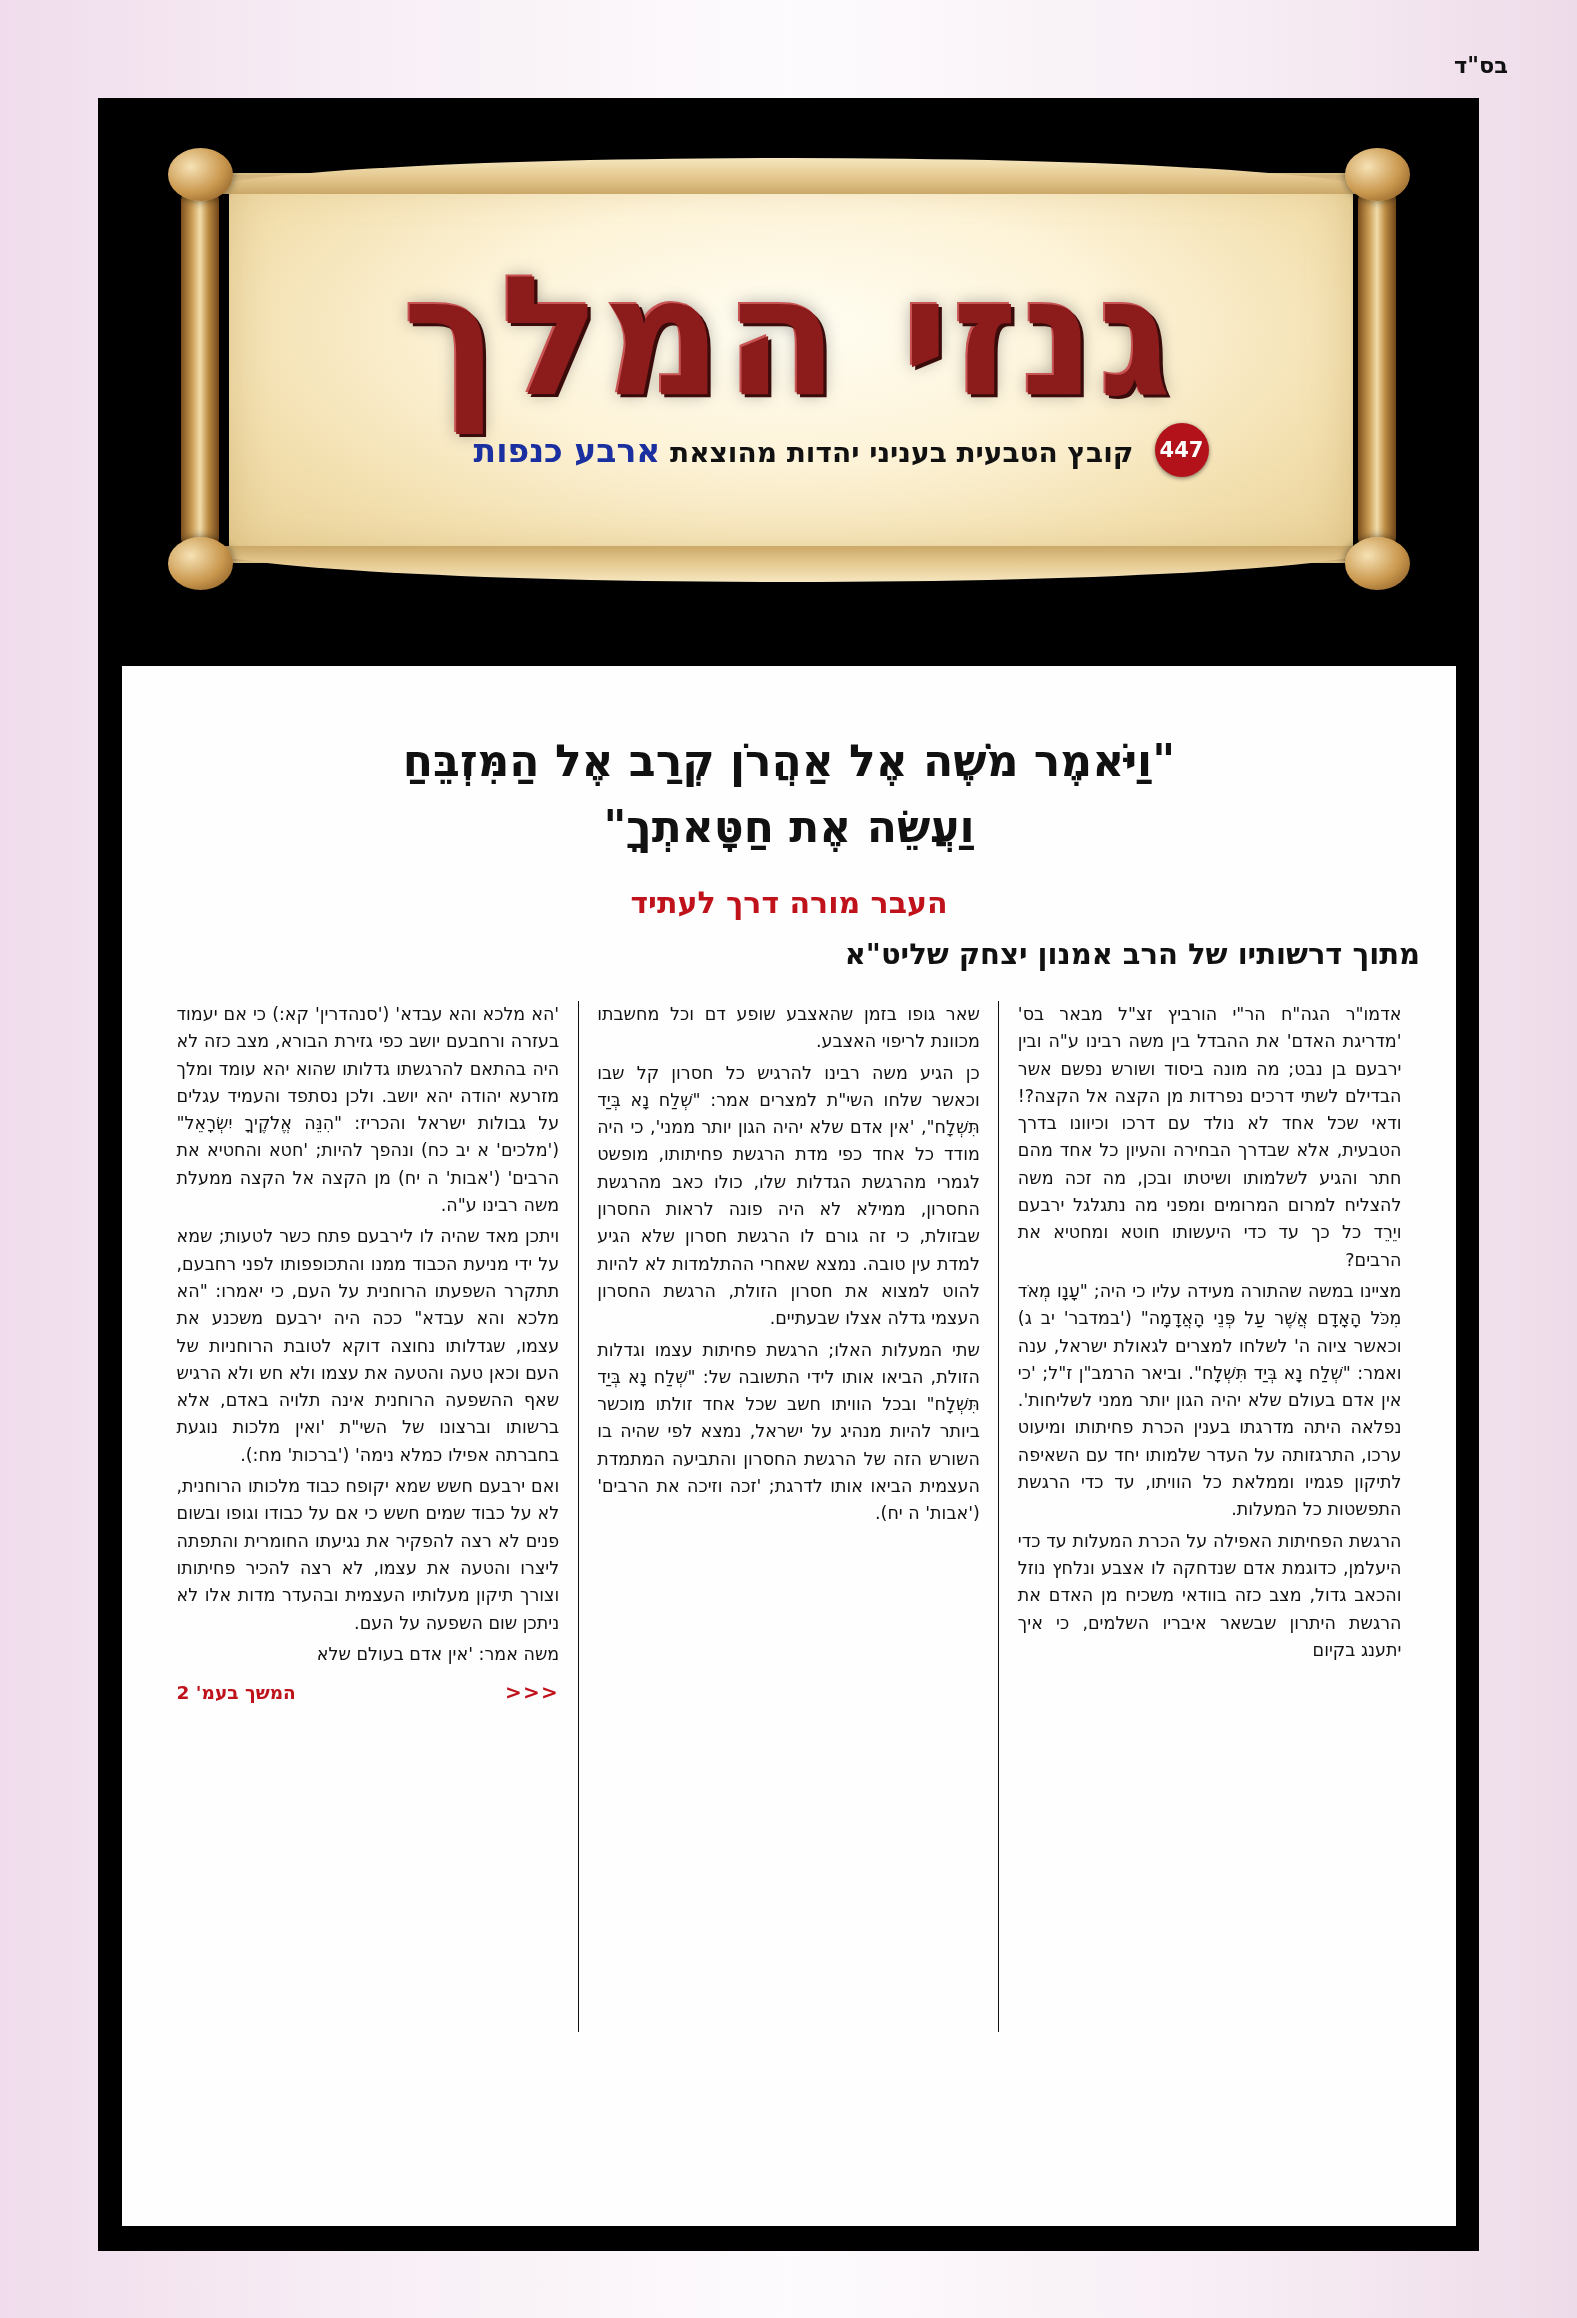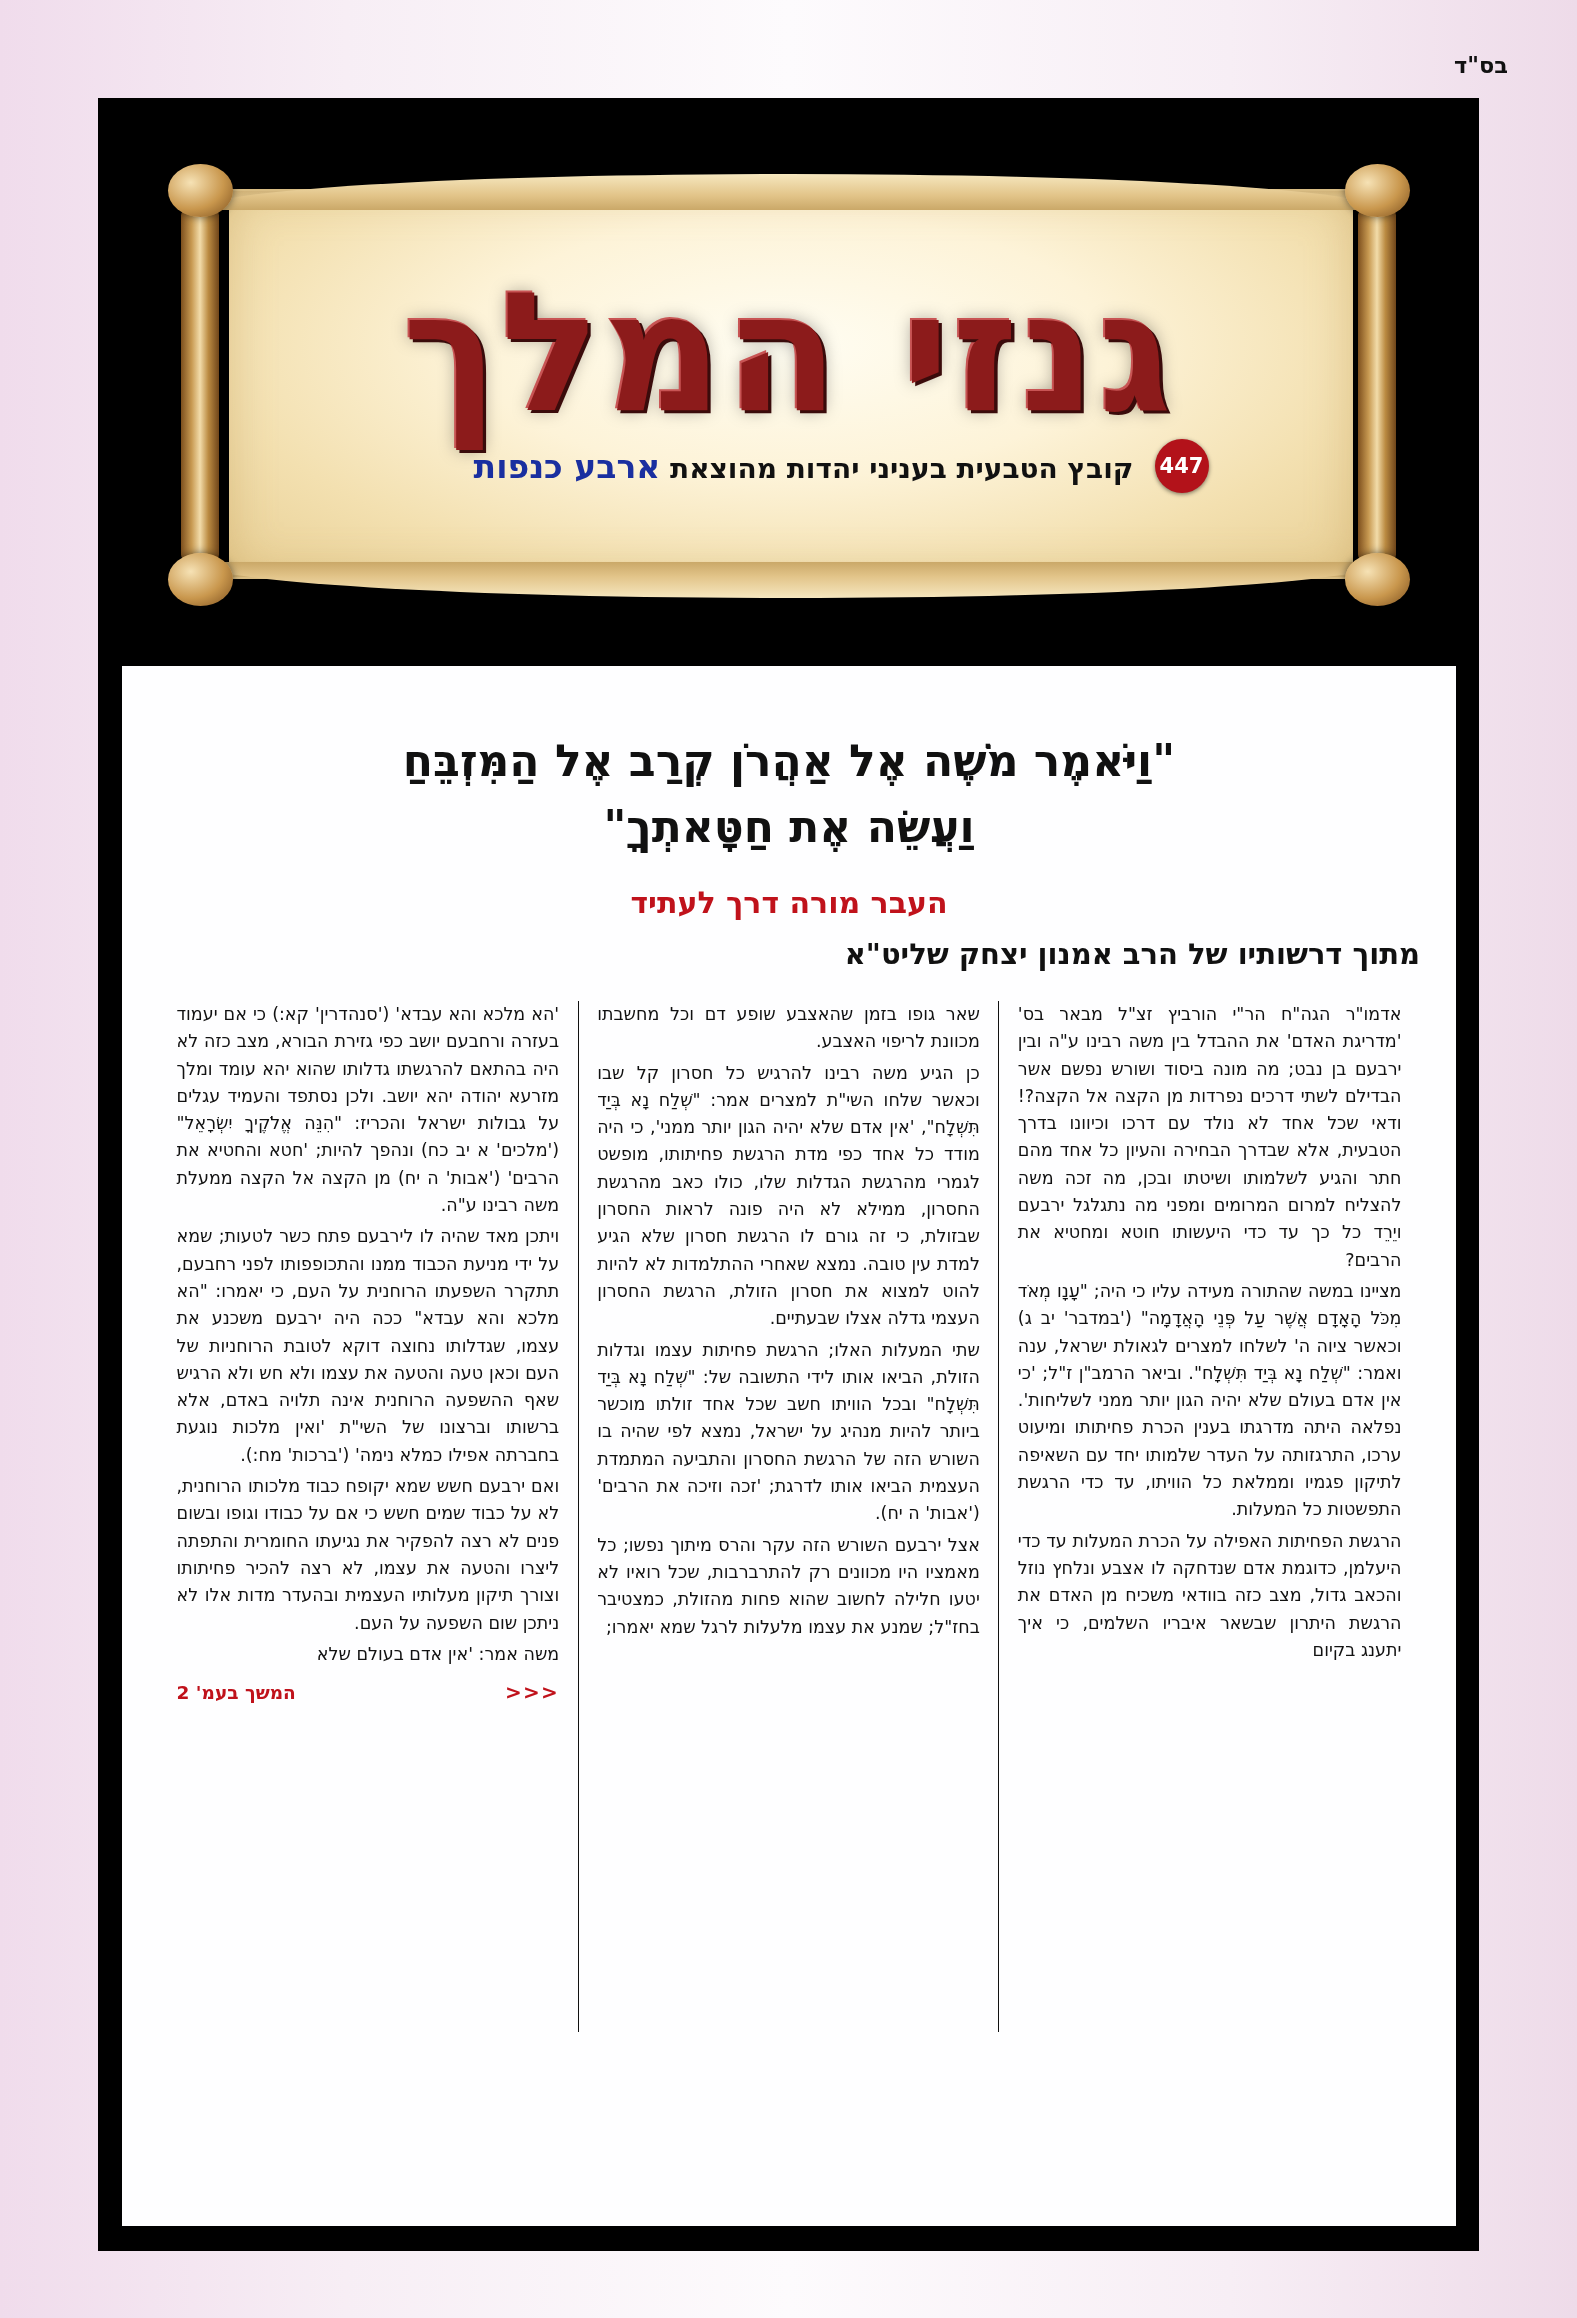--- a/index.html
+++ b/index.html
@@ -24,21 +24,21 @@
     color: #111;
     font-family: "DejaVu Sans", sans-serif;
   }
 
   
   .page-frame {
     position: absolute;
     top: 98px; left: 98px;
     width: 1381px; height: 2153px;
     background: #000;
-    padding: 16px;
+    padding: 0;
   }
 
   
   .masthead {
     position: relative;
     width: 100%;
     height: 549px;
     background: #000;
     overflow: hidden;
   }
@@ -271,21 +271,20 @@
       <div class="col">
         <p>אדמו"ר הגה"ח הר"י הורביץ זצ"ל מבאר בס' 'מדריגת האדם' את ההבדל בין משה רבינו ע"ה ובין ירבעם בן נבט; מה מונה ביסוד ושורש נפשם אשר הבדילם לשתי דרכים נפרדות מן הקצה אל הקצה?! ודאי שכל אחד לא נולד עם דרכו וכיוונו בדרך הטבעית, אלא שבדרך הבחירה והעיון כל אחד מהם חתר והגיע לשלמותו ושיטתו ובכן, מה זכה משה להצליח למרום המרומים ומפני מה נתגלגל ירבעם ויֵרֵד כל כך עד כדי היעשותו חוטא ומחטיא את הרבים?</p>
         <p>מציינו במשה שהתורה מעידה עליו כי היה; "עָנָו מְאֹד מִכֹּל הָאָדָם אֲשֶׁר עַל פְּנֵי הָאֲדָמָה" ('במדבר' יב ג) וכאשר ציוה ה' לשלחו למצרים לגאולת ישראל, ענה ואמר: "שְׁלַח נָא בְּיַד תִּשְׁלָח". וביאר הרמב"ן ז"ל; 'כי אין אדם בעולם שלא יהיה הגון יותר ממני לשליחות'. נפלאה היתה מדרגתו בענין הכרת פחיתותו ומיעוט ערכו, התרגזותה על העדר שלמותו יחד עם השאיפה לתיקון פגמיו וממלאת כל הוויתו, עד כדי הרגשת התפשטות כל המעלות.</p>
         <p>הרגשת הפחיתות האפילה על הכרת המעלות עד כדי היעלמן, כדוגמת אדם שנדחקה לו אצבע ונלחץ נוזל והכאב גדול, מצב כזה בוודאי משכיח מן האדם את הרגשת היתרון שבשאר איבריו השלמים, כי איך יתענג בקיום</p>
       </div>
 
       <div class="col">
         <p>שאר גופו בזמן שהאצבע שופע דם וכל מחשבתו מכוונת לריפוי האצבע.</p>
         <p>כן הגיע משה רבינו להרגיש כל חסרון קל שבו וכאשר שלחו השי"ת למצרים אמר: "שְׁלַח נָא בְּיַד תִּשְׁלָח", 'אין אדם שלא יהיה הגון יותר ממני', כי היה מודד כל אחד כפי מדת הרגשת פחיתותו, מופשט לגמרי מהרגשת הגדלות שלו, כולו כאב מהרגשת החסרון, ממילא לא היה פונה לראות החסרון שבזולת, כי זה גורם לו הרגשת חסרון שלא הגיע למדת עין טובה. נמצא שאחרי ההתלמדות לא להיות להוט למצוא את חסרון הזולת, הרגשת החסרון העצמי גדלה אצלו שבעתיים.</p>
         <p>שתי המעלות האלו; הרגשת פחיתות עצמו וגדלות הזולת, הביאו אותו לידי התשובה של: "שְׁלַח נָא בְּיַד תִּשְׁלָח" ובכל הוויתו חשב שכל אחד זולתו מוכשר ביותר להיות מנהיג על ישראל, נמצא לפי שהיה בו השורש הזה של הרגשת החסרון והתביעה המתמדת העצמית הביאו אותו לדרגת; 'זכה וזיכה את הרבים' ('אבות' ה יח).</p>
-        <p>אצל ירבעם השורש הזה עקר והרס מיתוך נפשו; כל מאמציו היו מכוונים רק להתרברבות, שכל רואיו לא יטעו חלילה לחשוב שהוא פחות מהזולת, כמצטיבר בחז"ל; שמנע את עצמו מלעלות לרגל שמא יאמרו;</p>
       </div>
 
       <div class="col">
         <p>'הא מלכא והא עבדא' ('סנהדרין' קא:) כי אם יעמוד בעזרה ורחבעם יושב כפי גזירת הבורא, מצב כזה לא היה בהתאם להרגשתו גדלותו שהוא יהא עומד ומלך מזרעא יהודה יהא יושב. ולכן נסתפד והעמיד עגלים על גבולות ישראל והכריז: "הִנֵּה אֱלֹקֶיךָ יִשְׂרָאֵל" ('מלכים' א יב כח) ונהפך להיות; 'חטא והחטיא את הרבים' ('אבות' ה יח) מן הקצה אל הקצה ממעלת משה רבינו ע"ה.</p>
         <p>ויתכן מאד שהיה לו לירבעם פתח כשר לטעות; שמא על ידי מניעת הכבוד ממנו והתכופפותו לפני רחבעם, תתקרר השפעתו הרוחנית על העם, כי יאמרו: "הא מלכא והא עבדא" ככה היה ירבעם משכנע את עצמו, שגדלותו נחוצה דוקא לטובת הרוחניות של העם וכאן טעה והטעה את עצמו ולא חש ולא הרגיש שאף ההשפעה הרוחנית אינה תלויה באדם, אלא ברשותו וברצונו של השי"ת 'ואין מלכות נוגעת בחברתה אפילו כמלא נימה' ('ברכות' מח:).</p>
         <p>ואם ירבעם חשש שמא יקופח כבוד מלכותו הרוחנית, לא על כבוד שמים חשש כי אם על כבודו וגופו ובשום פנים לא רצה להפקיר את נגיעתו החומרית והתפתה ליצרו והטעה את עצמו, לא רצה להכיר פחיתותו וצורך תיקון מעלותיו העצמית ובהעדר מדות אלו לא ניתכן שום השפעה על העם.</p>
         <p>משה אמר: 'אין אדם בעולם שלא</p>
 
         <div class="cont">
           <span class="arrows">&lt;&lt;&lt;</span>

